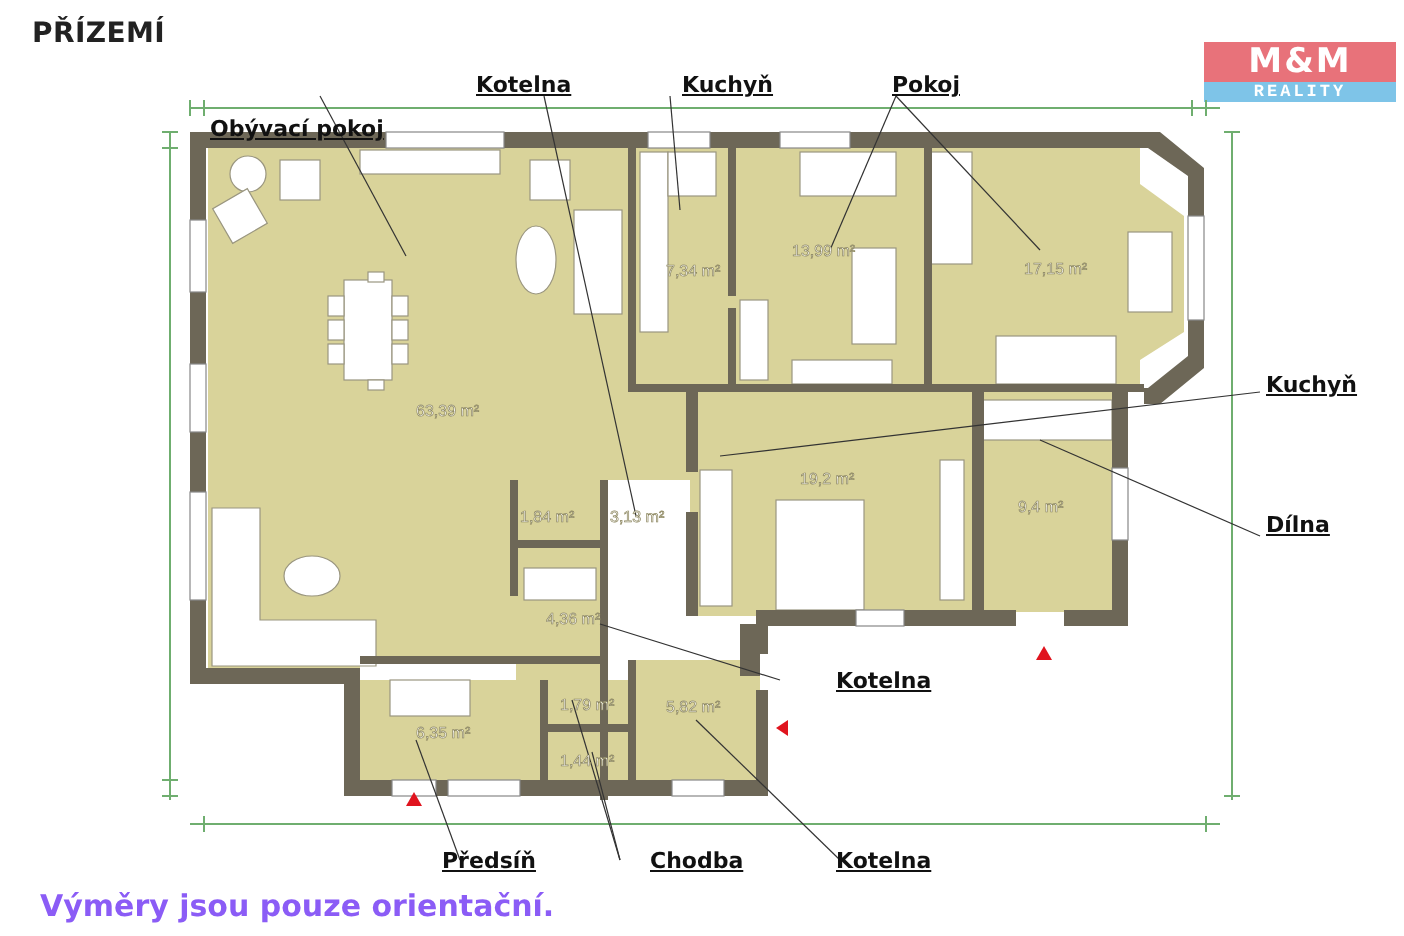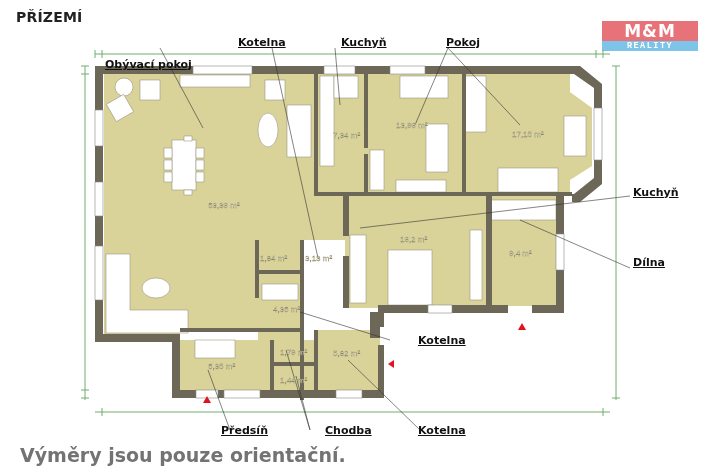--- a/index.html
+++ b/index.html
@@ -1,20 +1,20 @@
 <!DOCTYPE html>
 <html><head>
 <meta charset="utf-8">
 <style>
   html, body { margin:0; padding:0; background:#ffffff; }
   body { width:702px; height:468px; position:relative; overflow:hidden; font-family:"DejaVu Sans", sans-serif; }
   .abs { position:absolute; }
   .title { left:16px; top:9px; font-weight:bold; font-size:14px; color:#222; letter-spacing:0.2px; }
   .callout { font-weight:bold; font-size:11px; color:#111; text-decoration:underline; white-space:nowrap; }
-  .footer { left:20px; top:444px; font-weight:bold; font-size:19px; color:#737373; }
+  .footer { left:20px; top:444px; font-weight:bold; font-size:15px; color:#8b5cf6; }
   .logo { left:602px; top:21px; width:96px; height:30px; }
   .logo .top { height:20px; background:#e8727a; color:#fff; font-weight:bold; font-size:17px; text-align:center; line-height:20px; letter-spacing:1px; }
   .logo .bot { height:10px; background:#7ec4e8; color:#fff; font-weight:bold; font-size:8.5px; text-align:center; line-height:10px; letter-spacing:1.5px;font-family:Liberation Mono, monospace; }
   svg { position:absolute; left:0; top:0; }
   .area { font-family:"Liberation Sans", sans-serif; font-size:8px; fill:#ffffff; stroke:#8a845c; stroke-width:0.35px; }
 </style>
 </head>
 <body>
 
 <div class="abs title">PŘÍZEMÍ</div>

